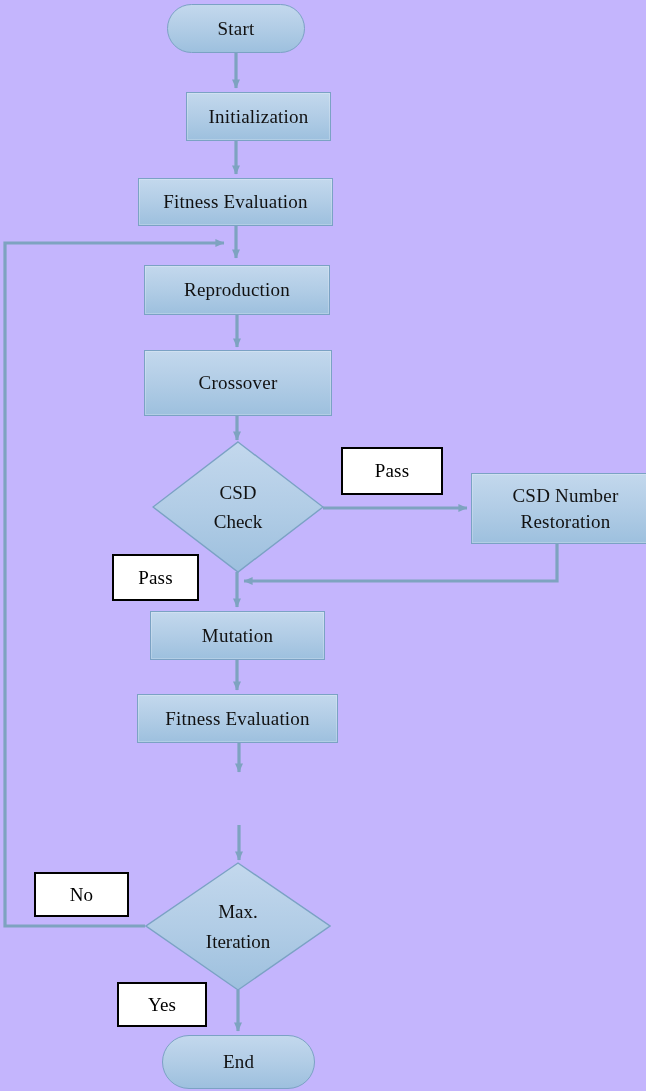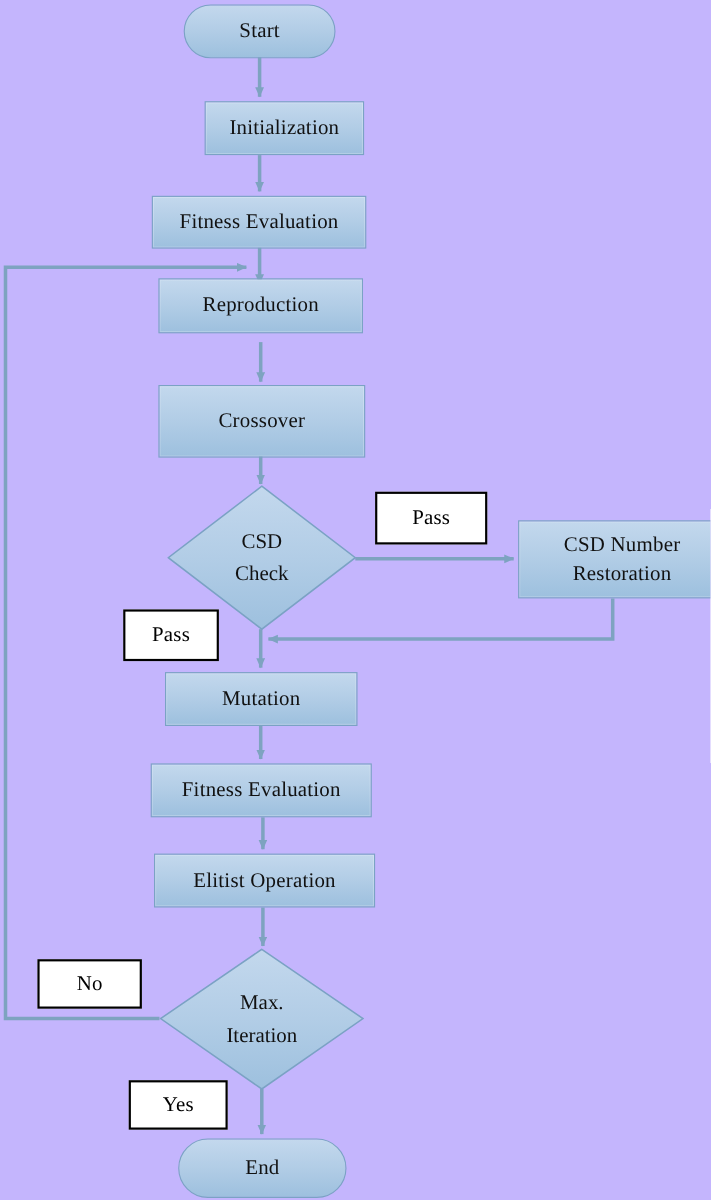--- a/index.html
+++ b/index.html
@@ -123,21 +123,21 @@
   </div>
 
   <div class="node proc" style="left:163px; top:92px; width:145px; height:49px;margin-left:23px;">
     <span>Initialization</span>
   </div>
 
   <div class="node proc" style="left:138px; top:178px; width:195px; height:48px;">
     <span>Fitness Evaluation</span>
   </div>
 
-  <div class="node proc" style="left:144px; top:253px; width:186px; height:50px;">
+  <div class="node proc" style="left:144px; top:265px; width:186px; height:50px;">
     <span>Reproduction</span>
   </div>
 
   <div class="node proc" style="left:144px; top:350px; width:188px; height:66px;">
     <span>Crossover</span>
   </div>
 
   <div class="diamond-wrap" style="left:152px; top:441px; width:172px; height:132px;">
     <svg width="172" height="132" viewBox="0 0 172 132">
       <defs>
@@ -161,23 +161,20 @@
   </div>
 
   <div class="node proc" style="left:150px; top:611px; width:175px; height:49px;">
     <span>Mutation</span>
   </div>
 
   <div class="node proc" style="left:137px; top:694px; width:201px; height:49px;">
     <span>Fitness Evaluation</span>
   </div>
 
-  <div class="node proc" style="left:140px; top:776px; width:201px; height:49px;">
-    <span>Elitist Operation</span>
-  </div>
 
   <div class="diamond-wrap" style="left:145px; top:862px; width:186px; height:129px;">
     <svg width="186" height="129" viewBox="0 0 186 129">
       <defs>
         <linearGradient id="dg2" x1="0" y1="0" x2="0" y2="1">
           <stop offset="0%" stop-color="#c3d8ed"></stop>
           <stop offset="50%" stop-color="#b2cde6"></stop>
           <stop offset="100%" stop-color="#9dc0de"></stop>
         </linearGradient>
       </defs>

